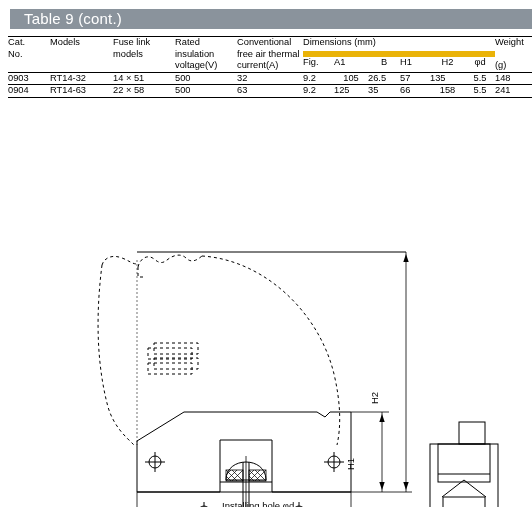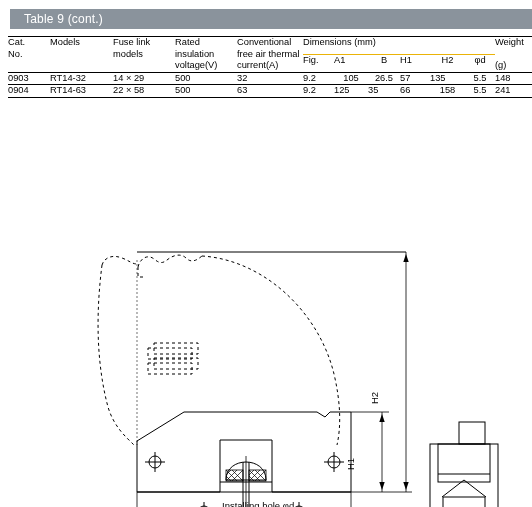--- a/index.html
+++ b/index.html
@@ -24,21 +24,21 @@
 
   
   .table-banner {
     position: absolute;
     left: 10px;
     top: 9px;
     width: 522px;
     height: 20px;
     background: #8a939c;
     color: #ffffff;
-    font-size: 12px;
+    font-size: 15px;
     line-height: 20px;
     padding-left: 14px;
     box-sizing: border-box;
     letter-spacing: 0.2px;
     white-space: nowrap;
   }
 
   
   .tbl-wrap {
     position: absolute;
@@ -63,21 +63,21 @@
   }
   .rule-top  { border-top: 1px solid #000; }
   .rule-bot  { border-bottom: 1px solid #000; }
 
   .hdr-cell { padding-top: 2px; }
   .sub-line { display: block; }
   .val-cell { padding-top: 2px; padding-bottom: 2px; }
 
   
   .dim-group {
-    border-bottom: 1px solid #eab308;
+    border-bottom: 6px solid #eab308;
   }
 
   
   #drawing {
     position: absolute;
     left: 0;
     top: 112px;
     width: 532px;
     height: 395px;
     padding-left: 34px;
@@ -155,26 +155,26 @@
         <td class="hdr-cell" style="text-align:left">A1</td>
         <td class="hdr-cell" style="text-align:center">B</td>
         <td class="hdr-cell">H1</td>
         <td class="hdr-cell" style="text-align:center">H2</td>
         <td class="hdr-cell" style="text-align:center">φd</td>
       </tr>
 
       <tr class="rule-top">
         <td class="val-cell">0903</td>
         <td class="val-cell">RT14-32</td>
-        <td class="val-cell">14 × 29</td>
+        <td class="val-cell">14 × 51</td>
         <td class="val-cell">500</td>
         <td class="val-cell">32</td>
         <td class="val-cell">9.2</td>
         <td class="val-cell" style="text-align:center">105</td>
-        <td class="val-cell" style="text-align:center">26.5</td>
+        <td class="val-cell" style="text-align:left">26.5</td>
         <td class="val-cell">57</td>
         <td class="val-cell" style="text-align:left">135</td>
         <td class="val-cell" style="text-align:center">5.5</td>
         <td class="val-cell">148</td>
       </tr>
 
       <tr class="rule-top rule-bot">
         <td class="val-cell">0904</td>
         <td class="val-cell">RT14-63</td>
         <td class="val-cell">22 × 58</td>

